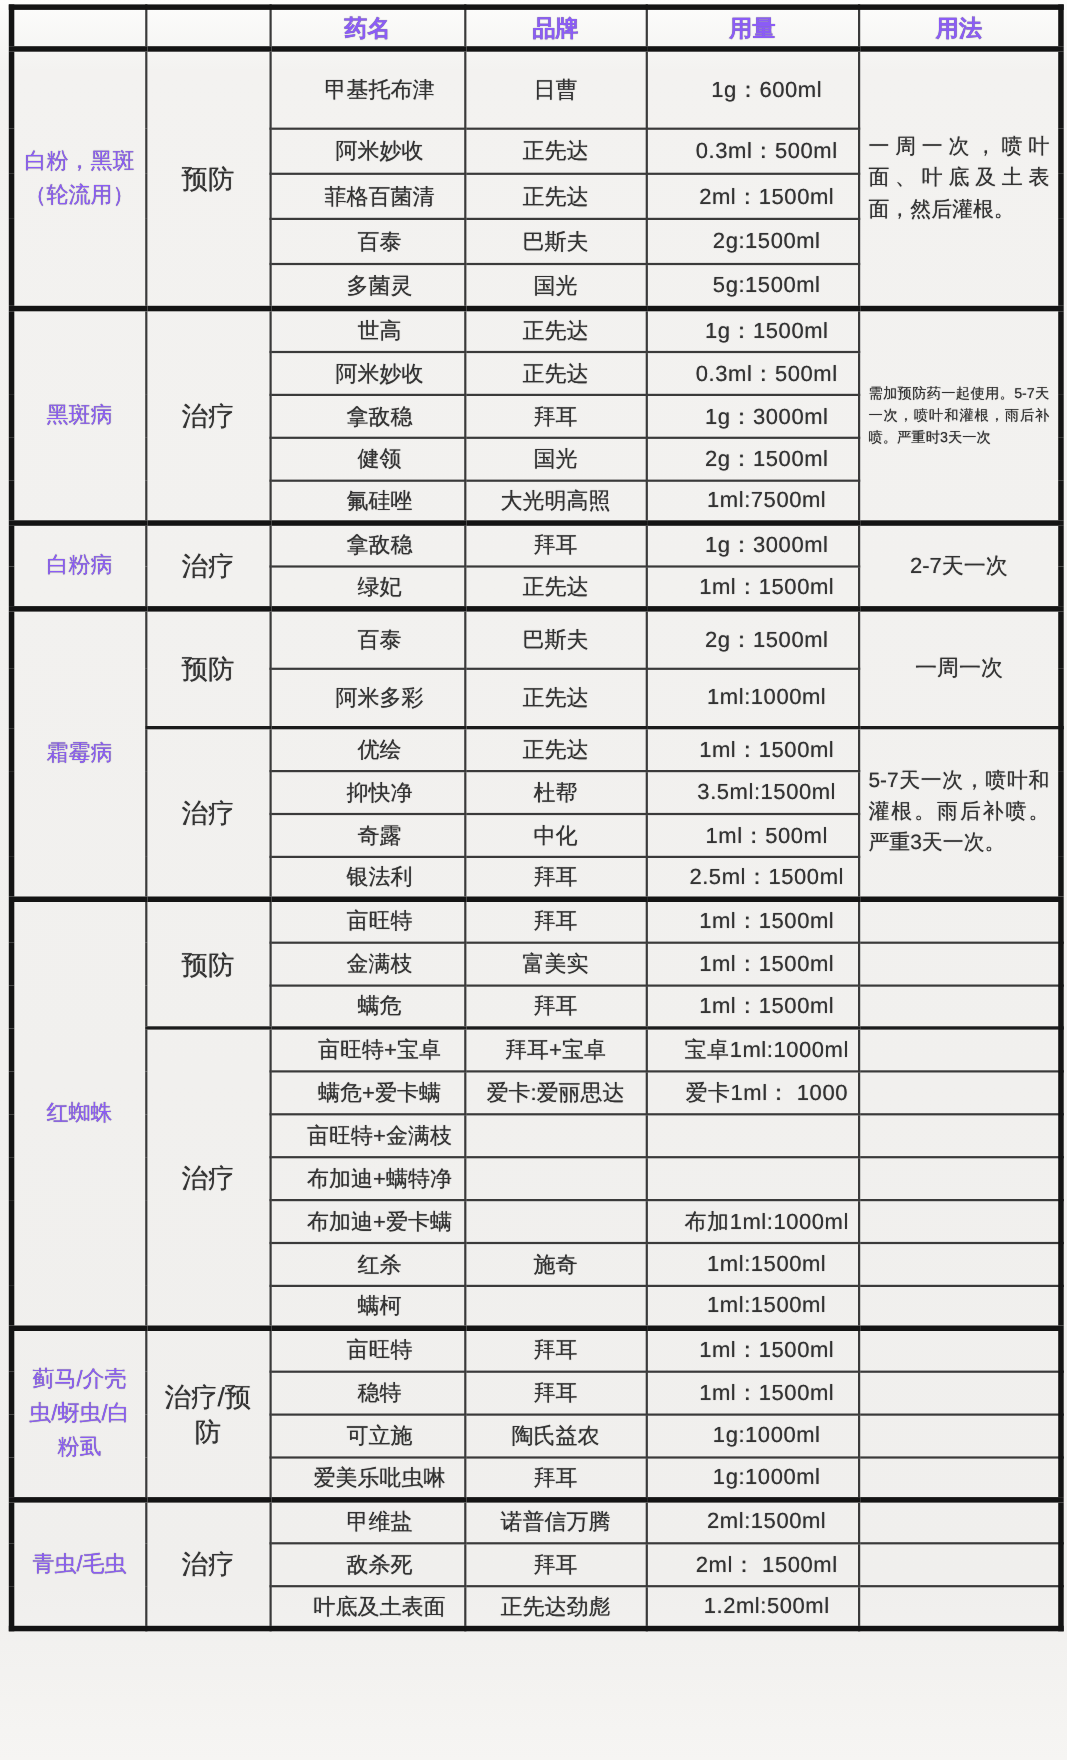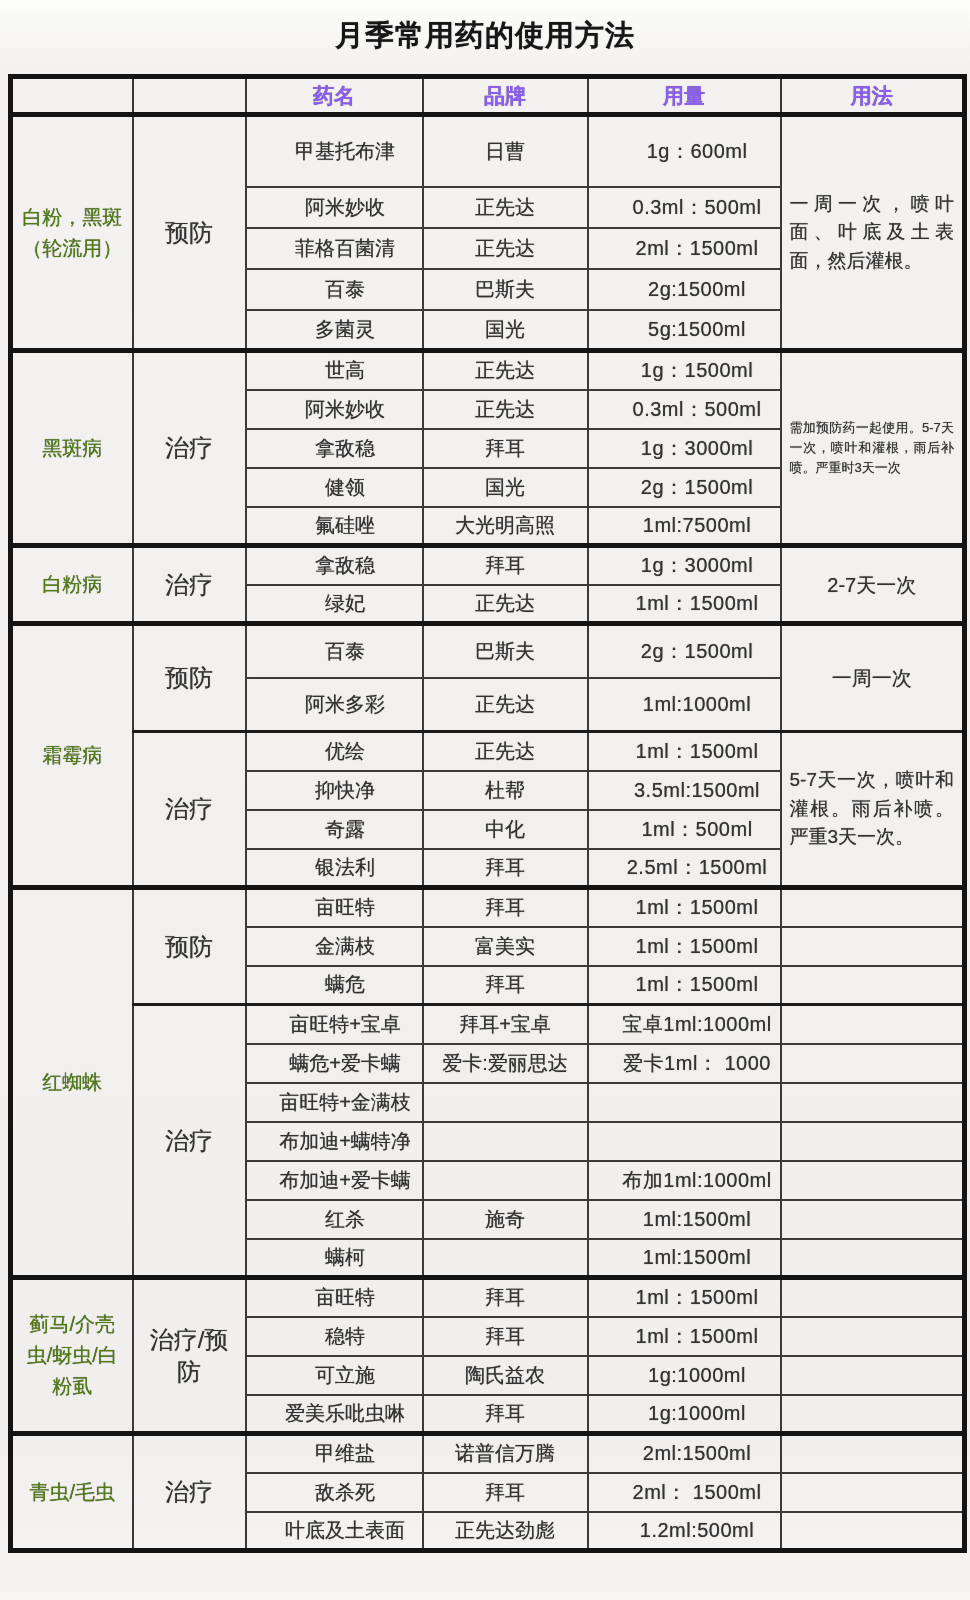--- a/index.html
+++ b/index.html
@@ -34,34 +34,33 @@
     overflow:hidden;
   }
   thead tr{height:38px;}
   thead th{font-weight:bold;font-size:21px;color:#8b5cf6;border-bottom:3px solid #1a1a1a;}
   tbody tr{height:39px;}
   tr.s0{height:41px;}
   tr.s0.g0.r0{height:72px;}
   tr.s3.g0{height:54px;}
   tr.section-start th,tr.section-start td{border-top:5px solid #141414;}
   tr.group-start td{border-top:3px solid #1c1c1c;}
-  th.cell-disease{font-weight:normal;font-size:20px;color:#4d7c0f;line-height:1.55;padding:0 7px;}
+  th.cell-disease{font-weight:normal;font-size:20px;color:#8b5cf6;line-height:1.55;padding:0 7px;}
   td.cell-phase{font-size:24px;}
   td.cell-drug{font-size:20px;padding-left:28px;}
   td.cell-brand{font-size:20px;}
   td.cell-dosage{font-size:20px;letter-spacing:.5px;padding-left:32px;}
   td.cell-usage{font-size:20px;line-height:1.5;padding:2px 8px;}
   td.cell-usage.usage-long{font-size:19px;text-align:justify;text-align-last:left;}
   td.cell-usage.usage-small{font-size:13px;line-height:1.55;}
 </style>
 </head>
 <body>
 
 <div class="page">
-  <h1 class="title">月季常用药的使用方法</h1>
 
   <table class="med">
     <colgroup>
       <col class="c-disease">
         <col class="c-phase">
         <col class="c-drug">
       <col class="c-brand">
         <col class="c-dosage">
         <col class="c-usage">
     </colgroup>

